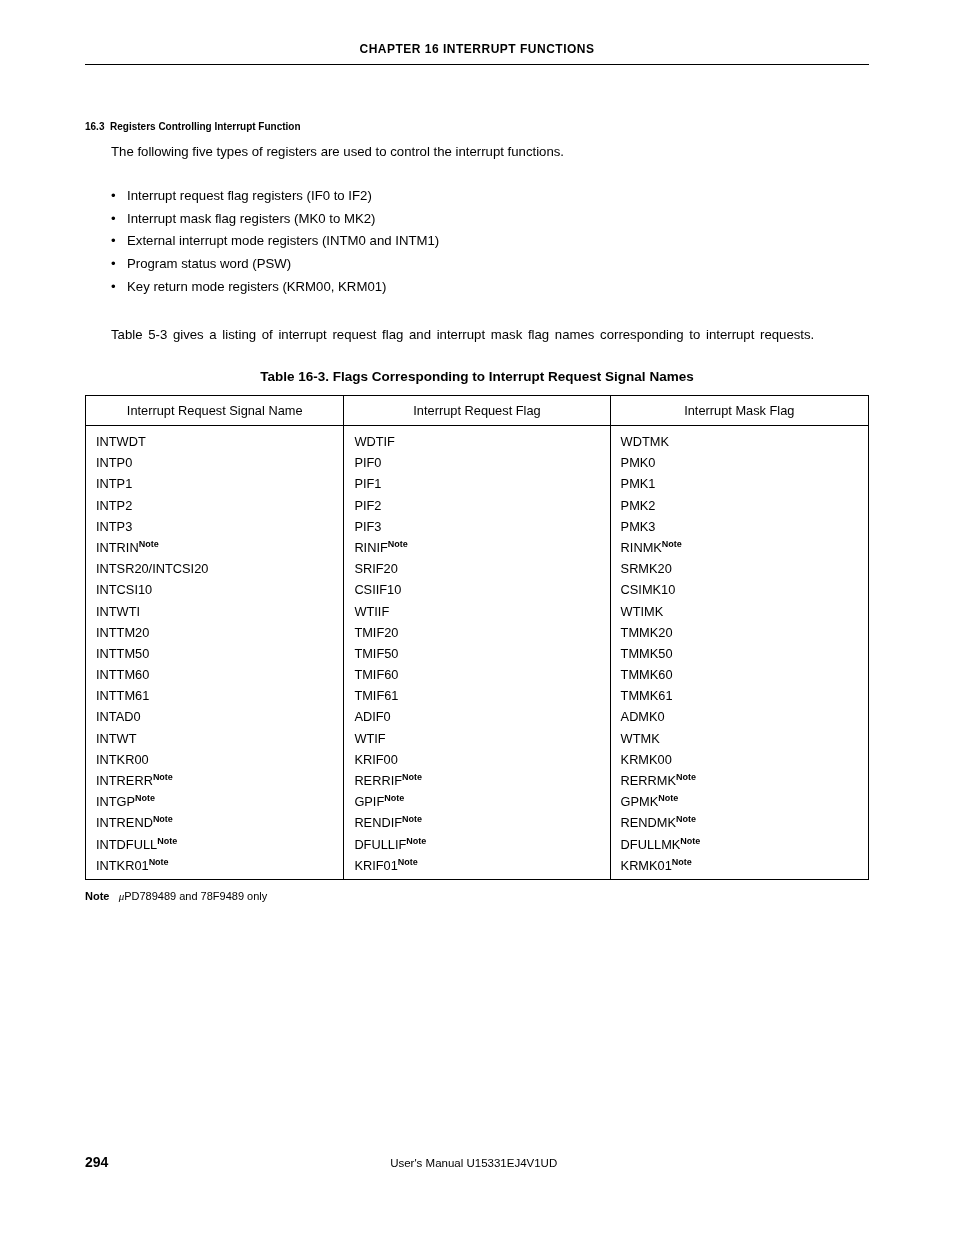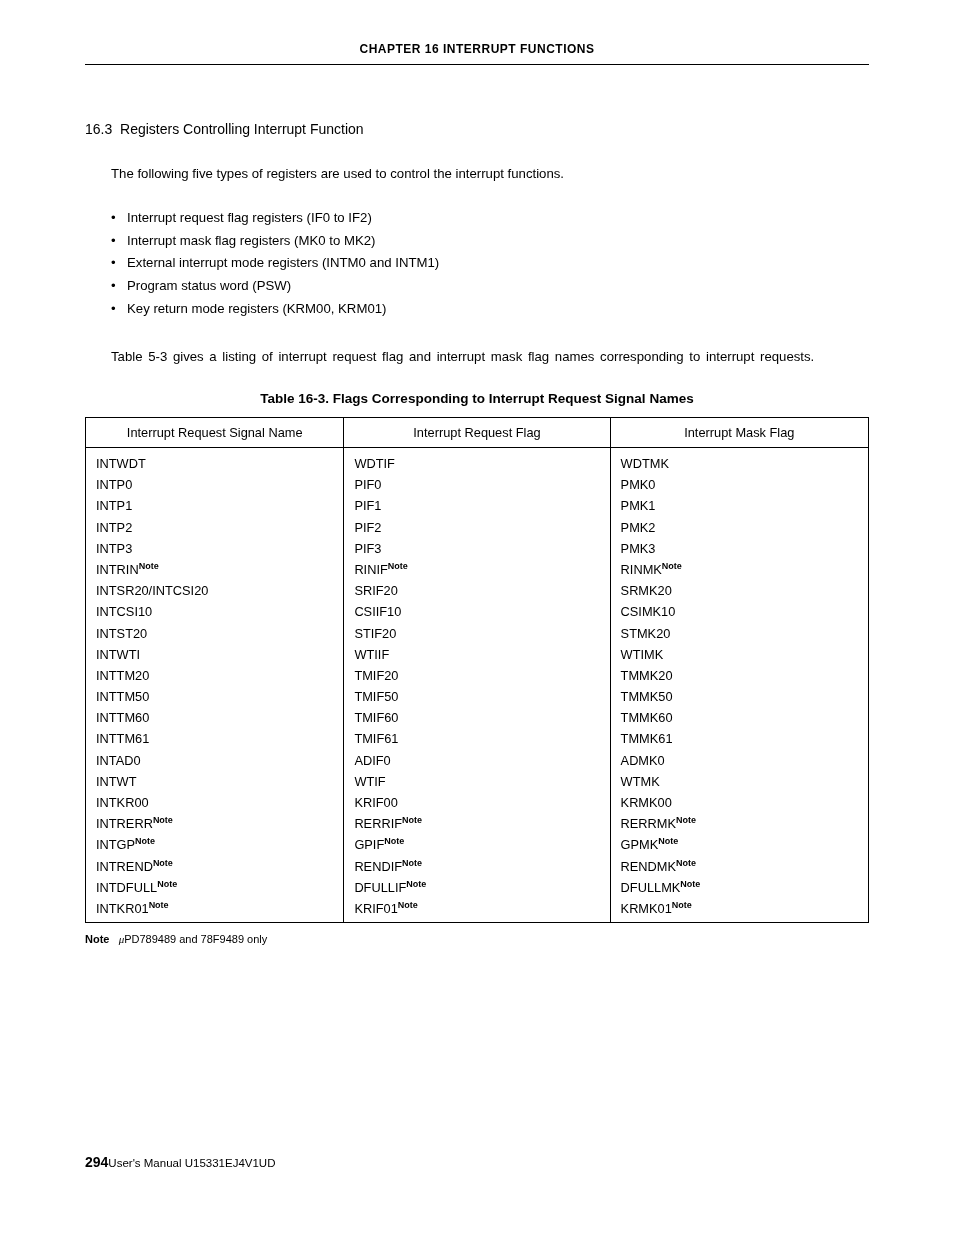--- a/index.html
+++ b/index.html
@@ -24,24 +24,24 @@
     font-size: 12px;
     letter-spacing: 0.5px;
     padding-bottom: 6px;
   }
   .head-rule {
     border: none;
     border-top: 1.2px solid #000;
     margin: 0;
   }
   .section-heading {
-    font-weight: normal;
-    font-size: 14px;
+    font-weight: bold;
+    font-size: 10px;
     margin-top: 54px;
-    margin-bottom: 24px;
+    margin-bottom: 8px;
   }
   .intro {
     margin: 8px 0 24px 0;
     text-indent: 26px;
   }
   ul.bullets {
     list-style: none;
     margin: 0 0 28px 0;
     padding: 0 0 0 26px;
   }
@@ -114,28 +114,29 @@
     font-style: italic;
   }
   .footer {
     position: absolute;
     bottom: 62px;
     left: 85px;
     right: 85px;
     display: flex;
     align-items: baseline;
     font-size: 12px;
+    gap: 38px;
   }
   .footer .pnum {
     font-weight: bold;
     font-size: 14px;
   }
   .footer .manual {
     flex: 1;
-    text-align: left;
+    text-align: center;
     font-size: 11.5px;
   }
 </style>
 </head>
 <body>
 
 <div class="page">
 
   <div class="running-head">CHAPTER  16   INTERRUPT  FUNCTIONS</div>
   <hr class="head-rule">
@@ -202,25 +203,20 @@
           <td><span>INTSR20/INTCSI20</span></td>
           <td><span>SRIF20</span></td>
           <td><span>SRMK20</span></td>
         </tr>
         <tr>
           <td><span>INTCSI10</span></td>
           <td><span>CSIIF10</span></td>
           <td><span>CSIMK10</span></td>
         </tr>
         <tr>
-          <td><span>INTST20</span></td>
-          <td><span>STIF20</span></td>
-          <td><span>STMK20</span></td>
-        </tr>
-        <tr>
           <td><span>INTWTI</span></td>
           <td><span>WTIIF</span></td>
           <td><span>WTIMK</span></td>
         </tr>
         <tr>
           <td><span>INTTM20</span></td>
           <td><span>TMIF20</span></td>
           <td><span>TMMK20</span></td>
         </tr>
         <tr>

